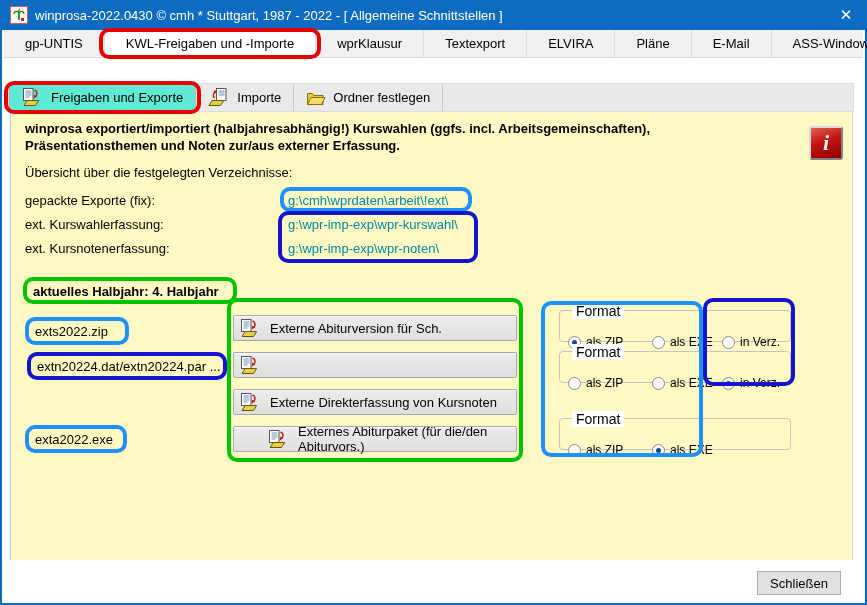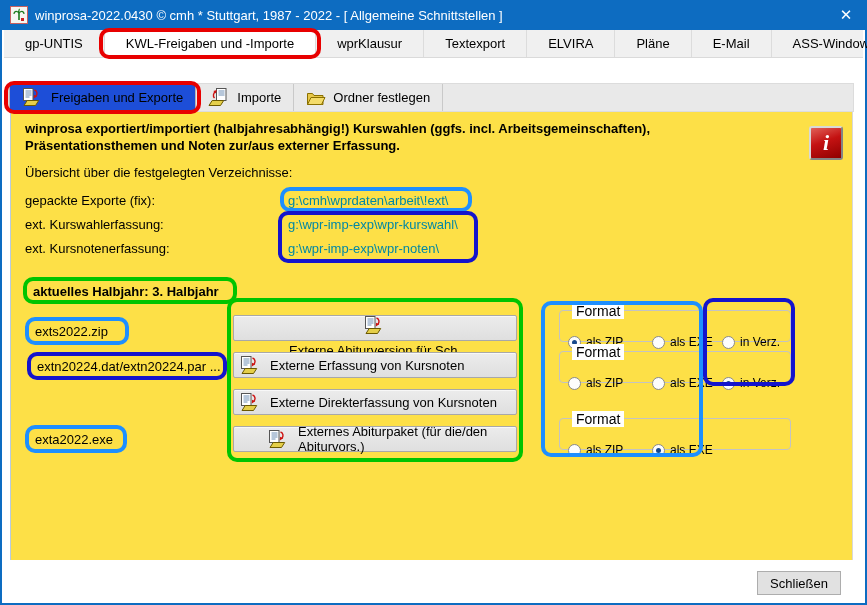--- a/index.html
+++ b/index.html
@@ -27,24 +27,24 @@
   .annot.red   { border:4px solid #e80000; }
   .annot.cyan  { border:4px solid #1e8fff; }
   .annot.blue  { border:4px solid #1414cc; }
   .annot.green { border:4px solid #00c400; }
   .annot.inset { inset:-2px -6px; }
 
   
   .subtabs { position:absolute; left:6px; top:83px; width:846px; height:29px; background:#e9e9e9;
              border:1px solid #dcdcdc; display:flex; align-items:stretch; }
   .stab { display:flex; align-items:center; gap:7px; padding:0 12px; border-right:1px solid #c9c9c9; position:relative; white-space:nowrap; }
-  .stab.selected { background:#1d4ed8; border:1px solid #b5b5b5; }
-
-  
-  .panel { position:absolute; left:8px; top:112px; width:843px; height:450px; background:#fde047;
+  .stab.selected { background:#5eead4; border:1px solid #b5b5b5; }
+
+  
+  .panel { position:absolute; left:8px; top:112px; width:843px; height:450px; background:#fef9c3;
            border-left:1px solid #b9cbe0; border-right:1px solid #d8d8d8; border-bottom:1px solid #cfcfcf; }
   .abs { position:absolute; }
   .bold { font-weight:bold; }
   .pathtext { color:#0087a5; }
 
   
   .xbtn { position:absolute; left:222px; width:284px; height:26px; background:linear-gradient(#ececec,#dfdfdf);
           border:1px solid #a8a8a8; border-radius:2px; display:flex; align-items:center; gap:8px; padding:0 6px;
           box-shadow:0 1px 0 #f8f8f8 inset; cursor:default; }
 
@@ -165,33 +165,33 @@
 
     <div class="abs pathtext" style="left:277px; top:81px;">g:\cmh\wprdaten\arbeit\!ext\</div>
     <div class="abs pathtext" style="left:277px; top:105px;">g:\wpr-imp-exp\wpr-kurswahl\</div>
     <div class="abs pathtext" style="left:277px; top:129px;">g:\wpr-imp-exp\wpr-noten\</div>
 
     <span class="annot cyan" style="left:269px; top:75px; width:192px; height:25px;"></span>
     <span class="annot blue" style="left:267px; top:99px; width:200px; height:52px;"></span>
 
     <div class="infobtn">i</div>
 
-    <div class="abs bold" style="left:22px; top:172px;">aktuelles Halbjahr: 3. Halbjahr</div>
+    <div class="abs bold" style="left:22px; top:172px;">aktuelles Halbjahr: 4. Halbjahr</div>
     <span class="annot green" style="left:12px; top:165px; width:214px; height:27px;"></span>
 
     <div class="abs" style="left:24px; top:212px;">exts2022.zip</div>
     <span class="annot cyan" style="left:14px; top:205px; width:104px; height:28px;"></span>
 
     <div class="abs" style="left:26px; top:247px;">extn20224.dat/extn20224.par ...</div>
     <span class="annot blue" style="left:16px; top:240px; width:200px; height:28px;"></span>
 
     <div class="abs" style="left:24px; top:320px;">exta2022.exe</div>
     <span class="annot cyan" style="left:14px; top:313px; width:102px; height:28px;"></span>
 
-    <div class="xbtn" style="top:203px;flex-direction:column;">
+    <div class="xbtn" style="top:203px;">
       <span>
           <svg width="22" height="19" viewBox="0 0 22 19">
             <rect x="1.5" y="0.5" width="9.5" height="12" fill="#fff" stroke="#555"></rect>
             <path d="M3.5 3h6M3.5 5h6M3.5 7h6M3.5 9h4" stroke="#6f8fb5" stroke-width="1"></path>
             <path d="M12.5 2c3 1 3.2 4.5 1.2 6.5" fill="none" stroke="#cc1111" stroke-width="1.4"></path>
             <path d="M15.2 8.2l-3.4 2.2 0.2-3.6z" fill="#cc1111"></path>
             <path d="M2 17.5l3.2-5h11.5l-3.2 5z" fill="#e5cf49" stroke="#6b5900"></path>
           </svg>
         </span>
       <span>Externe Abiturversion für Sch.</span>
@@ -199,21 +199,20 @@
     <div class="xbtn" style="top:240px;">
       <span>
           <svg width="22" height="19" viewBox="0 0 22 19">
             <rect x="1.5" y="0.5" width="9.5" height="12" fill="#fff" stroke="#555"></rect>
             <path d="M3.5 3h6M3.5 5h6M3.5 7h6M3.5 9h4" stroke="#6f8fb5" stroke-width="1"></path>
             <path d="M12.5 2c3 1 3.2 4.5 1.2 6.5" fill="none" stroke="#cc1111" stroke-width="1.4"></path>
             <path d="M15.2 8.2l-3.4 2.2 0.2-3.6z" fill="#cc1111"></path>
             <path d="M2 17.5l3.2-5h11.5l-3.2 5z" fill="#e5cf49" stroke="#6b5900"></path>
           </svg>
         </span>
-      <span>Externe Erfassung von Kursnoten</span>
     </div>
     <div class="xbtn" style="top:277px;">
       <span>
           <svg width="22" height="19" viewBox="0 0 22 19">
             <rect x="1.5" y="0.5" width="9.5" height="12" fill="#fff" stroke="#555"></rect>
             <path d="M3.5 3h6M3.5 5h6M3.5 7h6M3.5 9h4" stroke="#6f8fb5" stroke-width="1"></path>
             <path d="M12.5 2c3 1 3.2 4.5 1.2 6.5" fill="none" stroke="#cc1111" stroke-width="1.4"></path>
             <path d="M15.2 8.2l-3.4 2.2 0.2-3.6z" fill="#cc1111"></path>
             <path d="M2 17.5l3.2-5h11.5l-3.2 5z" fill="#e5cf49" stroke="#6b5900"></path>
           </svg>

